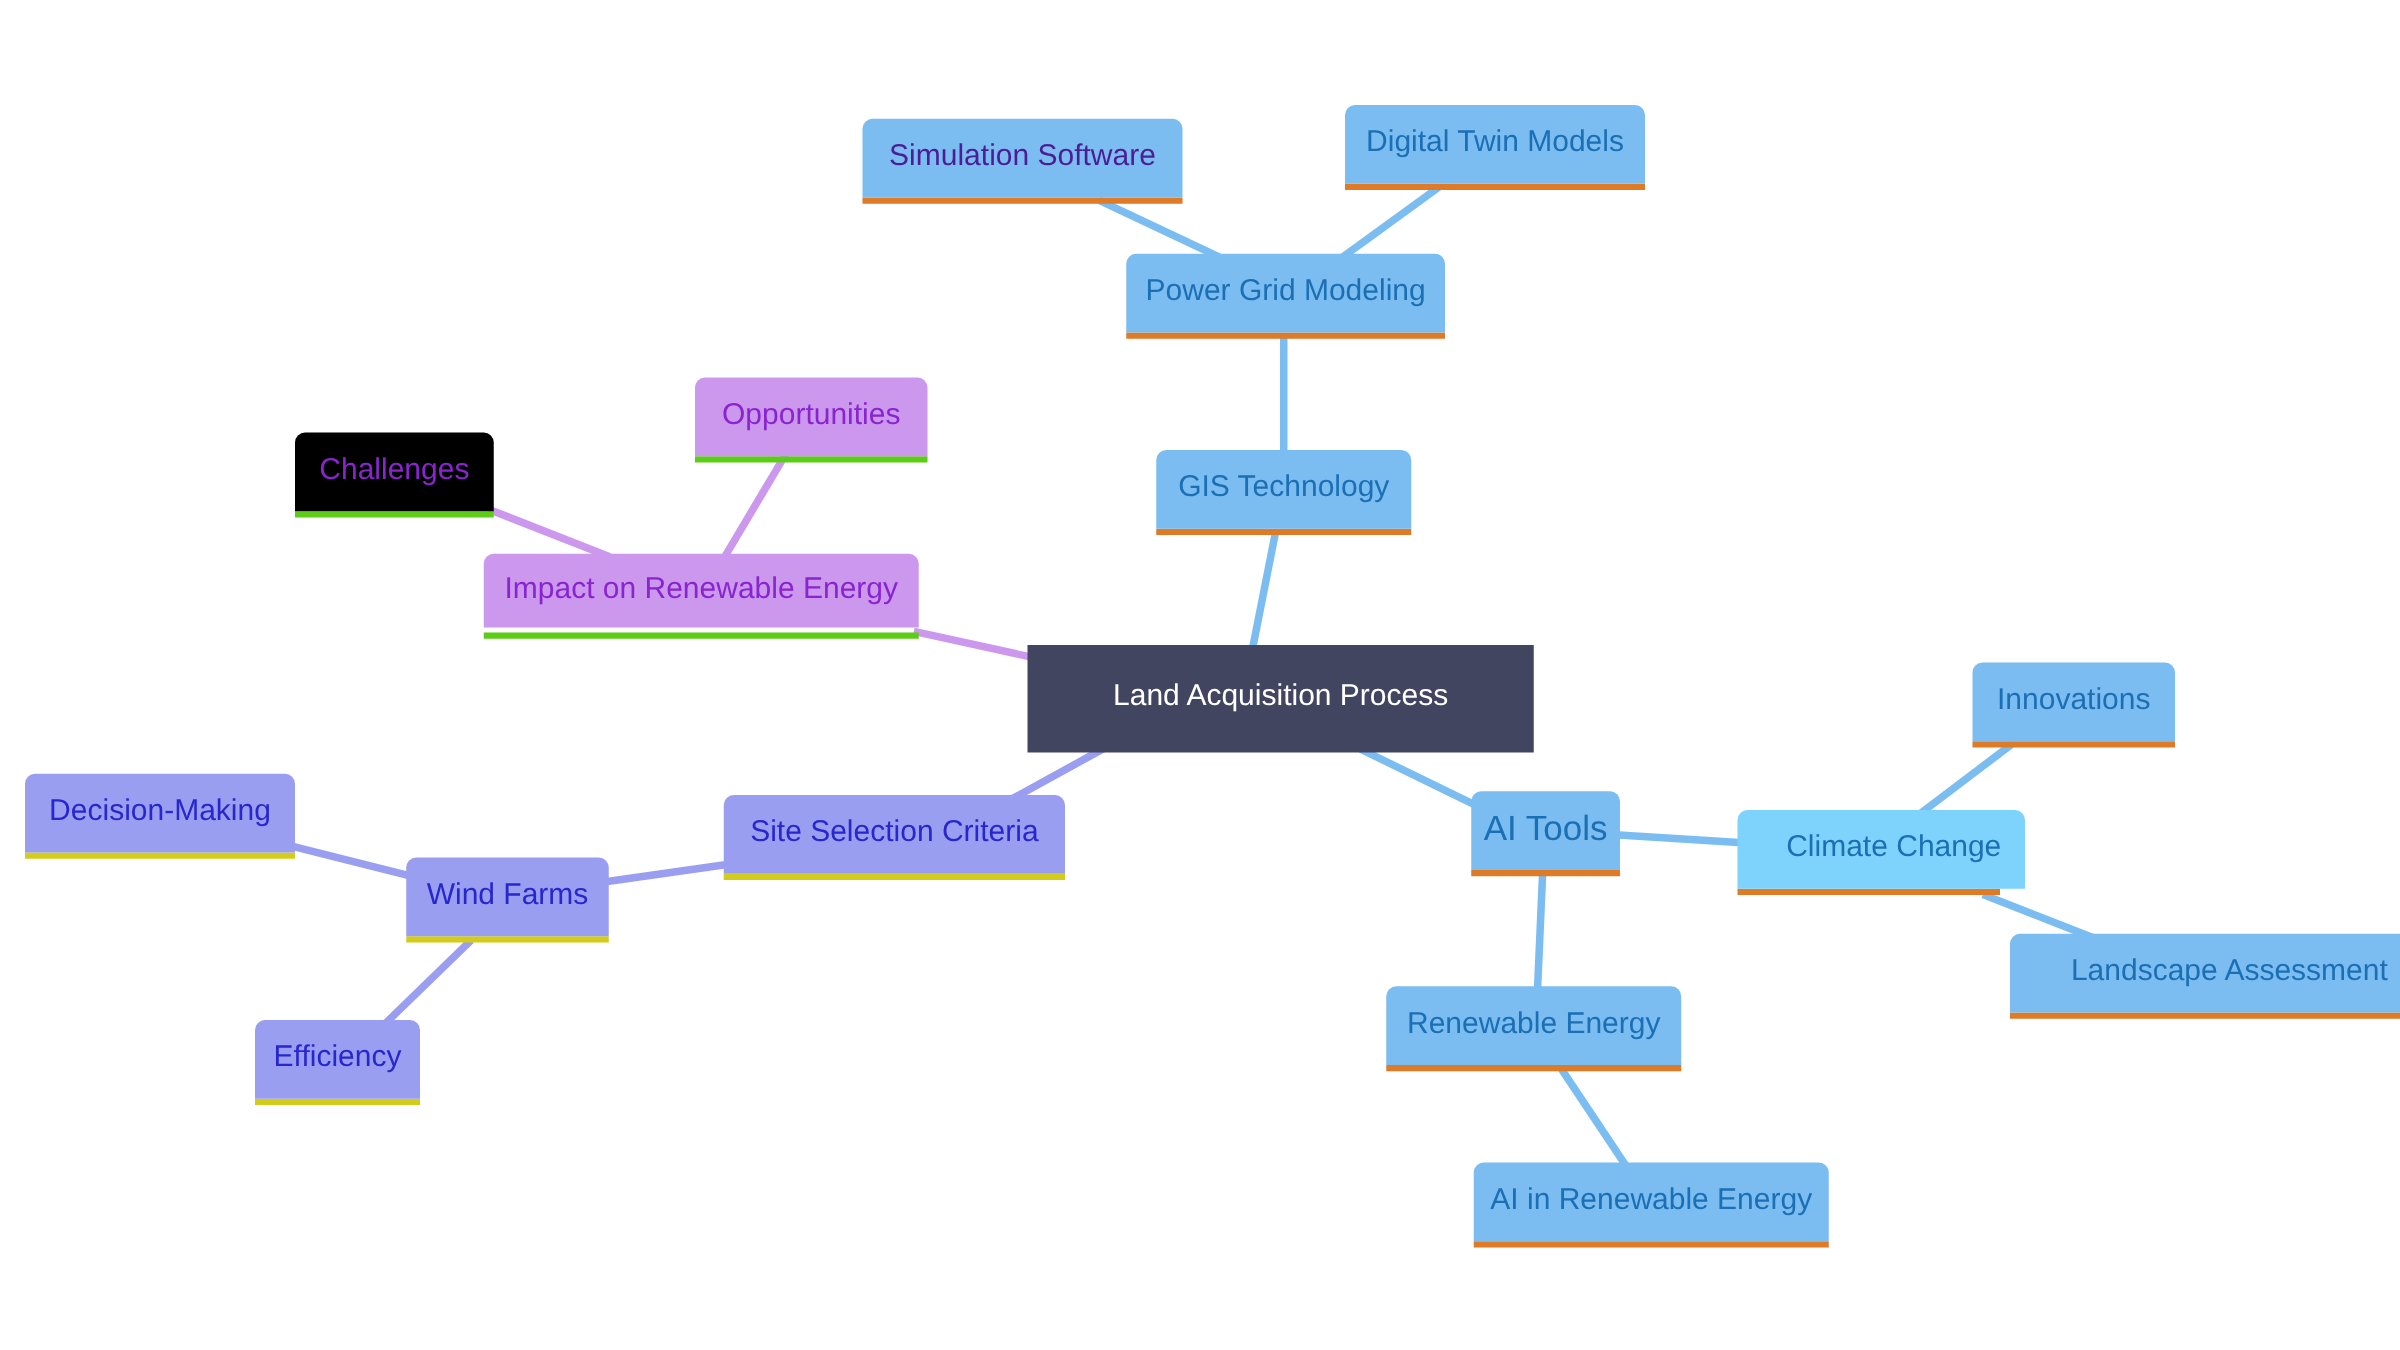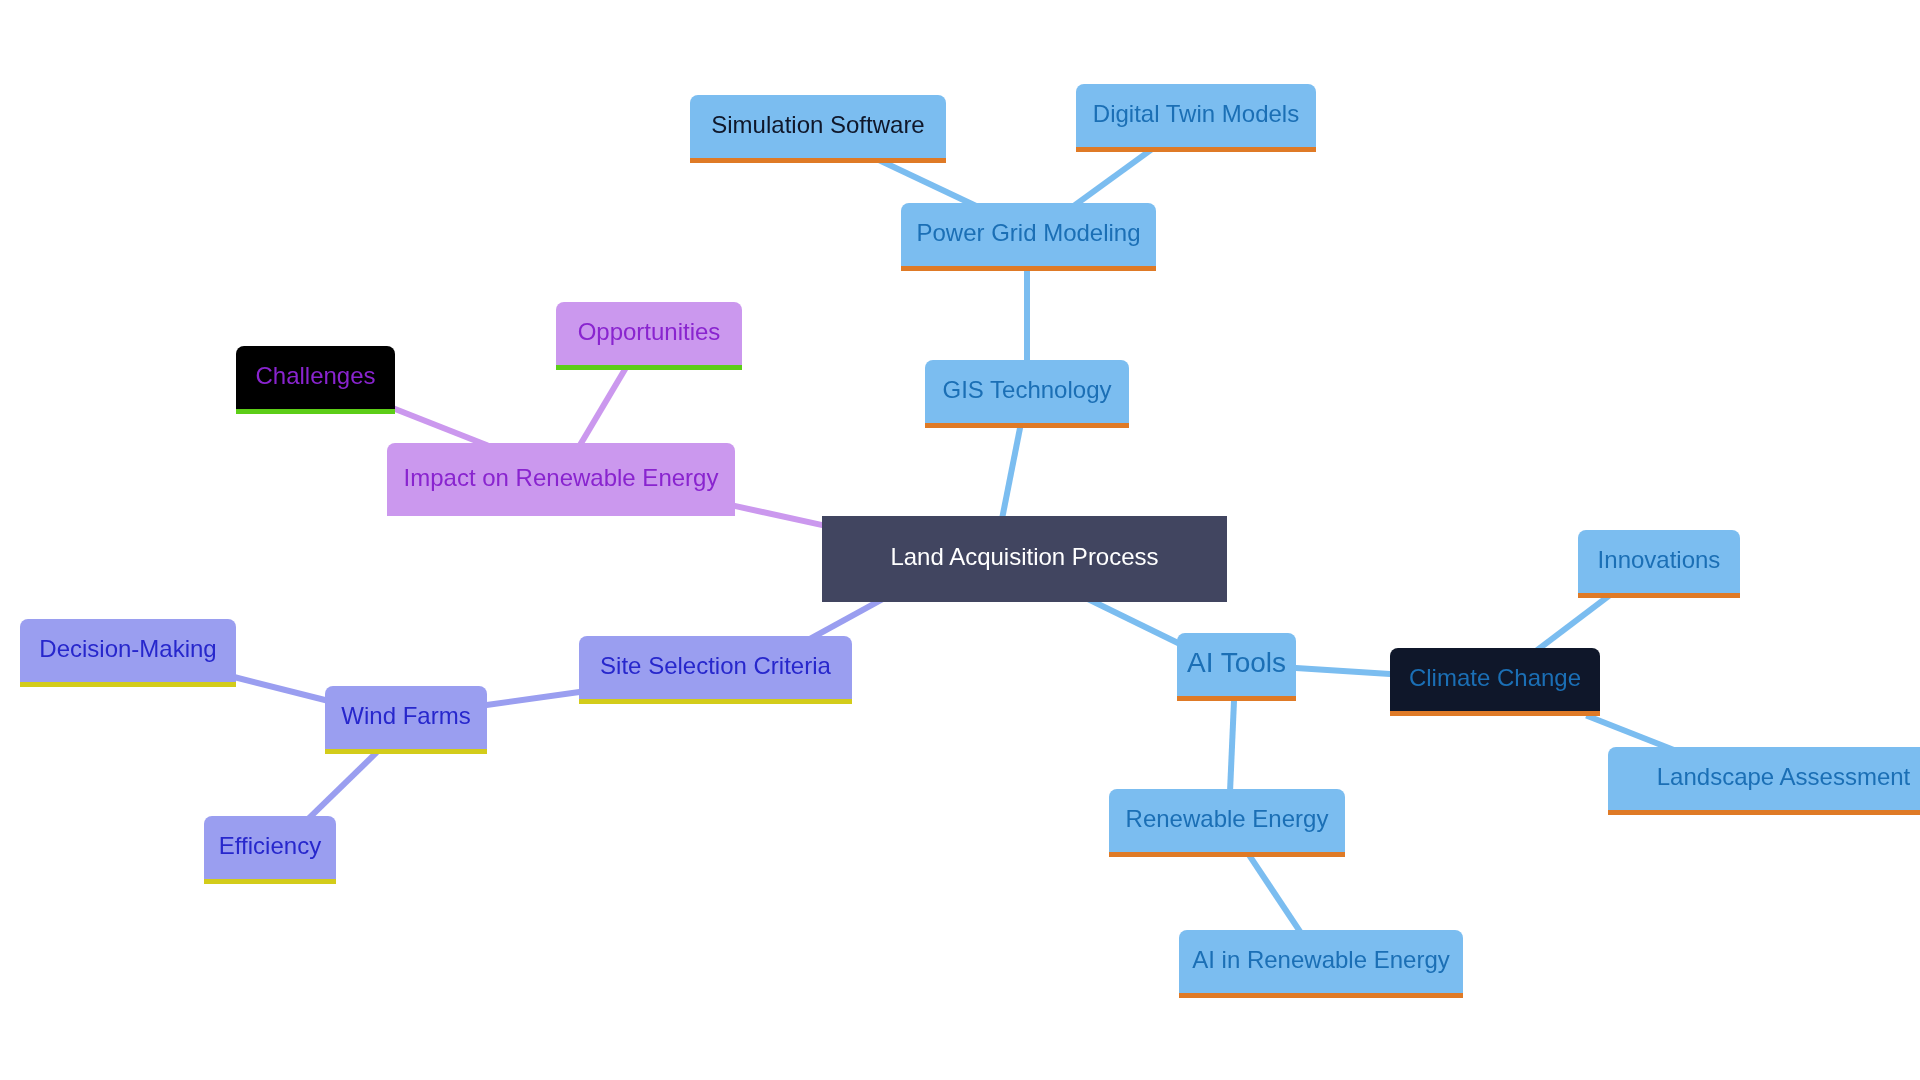--- a/index.html
+++ b/index.html
@@ -43,21 +43,21 @@
     </svg>
   <div id="node-layer">
       <div class="node root" style="left: 822px; top: 516px; width: 405px; height: 86px;">
         <div class="node-box" style="background: rgb(65, 69, 96);">
           <span class="node-label" style="color: rgb(255, 255, 255); font-size: 24px;">Land Acquisition Process</span>
         </div>
       </div>
       <div class="node" style="left: 690px; top: 95px; width: 256px; height: 63px;">
         <div class="node-underline" style="background: rgb(223, 122, 38); top: 63px;"></div>
         <div class="node-box" style="background: rgb(123, 189, 240);">
-          <span class="node-label" style="color: #0f172a; font-size: 24px; text-align: center;">Simulation Software</span>
+          <span class="node-label" style="color: #4c1d95; font-size: 24px; text-align: center;">Simulation Software</span>
         </div>
       </div>
       <div class="node" style="left: 1076px; top: 84px; width: 240px; height: 63px;">
         <div class="node-underline" style="background: rgb(223, 122, 38); top: 63px;"></div>
         <div class="node-box" style="background: rgb(123, 189, 240);">
           <span class="node-label" style="color: rgb(27, 111, 181); font-size: 24px;">Digital Twin Models</span>
         </div>
       </div>
       <div class="node" style="left: 901px; top: 203px; width: 255px; height: 63px;">
         <div class="node-underline" style="background: rgb(223, 122, 38); top: 63px;"></div>
@@ -76,21 +76,21 @@
         <div class="node-box" style="background: rgb(203, 152, 238);">
           <span class="node-label" style="color: rgb(137, 36, 207); font-size: 24px;">Opportunities</span>
         </div>
       </div>
       <div class="node" style="left: 236px; top: 346px; width: 159px; height: 63px;">
         <div class="node-underline" style="background: rgb(92, 205, 23); top: 63px;"></div>
         <div class="node-box" style="background: #000000;">
           <span class="node-label" style="color: rgb(137, 36, 207); font-size: 24px;">Challenges</span>
         </div>
       </div>
-      <div class="node" style="left: 387px; top: 443px; width: 348px; height: 73px;">
+      <div class="node" style="left: 387px; top: 443px; width: 348px; height: 59px;">
         <div class="node-underline" style="background: rgb(92, 205, 23); top: 63px;"></div>
         <div class="node-box" style="background: rgb(203, 152, 238);">
           <span class="node-label" style="color: rgb(137, 36, 207); font-size: 24px;">Impact on Renewable Energy</span>
         </div>
       </div>
       <div class="node" style="left: 20px; top: 619px; width: 216px; height: 63px;">
         <div class="node-underline" style="background: rgb(211, 204, 26); top: 63px;"></div>
         <div class="node-box" style="background: rgb(154, 158, 240);">
           <span class="node-label" style="color: rgb(39, 39, 204); font-size: 24px;">Decision-Making</span>
         </div>
@@ -114,21 +114,21 @@
         </div>
       </div>
       <div class="node" style="left: 1177px; top: 633px; width: 119px; height: 63px;">
         <div class="node-underline" style="background: rgb(223, 122, 38); top: 63px;"></div>
         <div class="node-box" style="background: rgb(123, 189, 240);">
           <span class="node-label" style="color: rgb(27, 111, 181); font-size: 28px;">AI Tools</span>
         </div>
       </div>
       <div class="node" style="left: 1390px; top: 648px; width: 210px; height: 63px;">
         <div class="node-underline" style="background: rgb(223, 122, 38); top: 63px;"></div>
-        <div class="node-box" style="background: #0f172a;">
+        <div class="node-box" style="background: #7dd3fc; padding-left: 20px;">
           <span class="node-label" style="color: rgb(27, 111, 181); font-size: 24px;">Climate Change</span>
         </div>
       </div>
       <div class="node" style="left: 1578px; top: 530px; width: 162px; height: 63px;">
         <div class="node-underline" style="background: rgb(223, 122, 38); top: 63px;"></div>
         <div class="node-box" style="background: rgb(123, 189, 240);">
           <span class="node-label" style="color: rgb(27, 111, 181); font-size: 24px;">Innovations</span>
         </div>
       </div>
       <div class="node" style="left: 1608px; top: 747px; width: 351px; height: 63px;">

